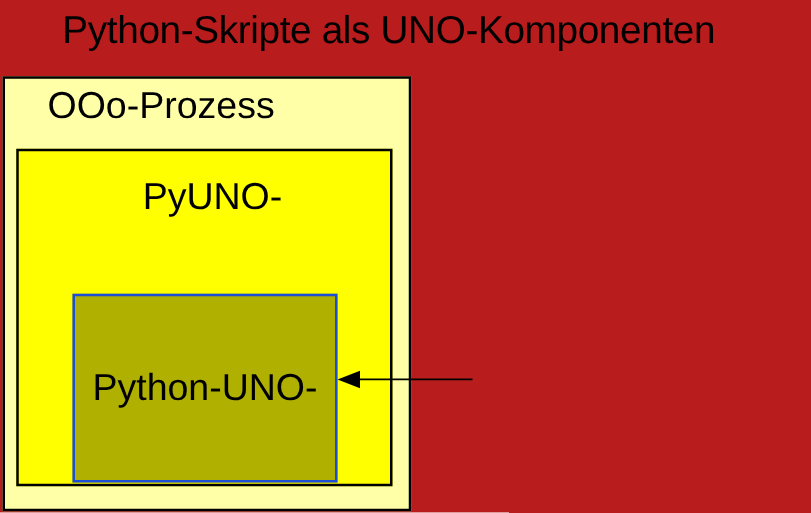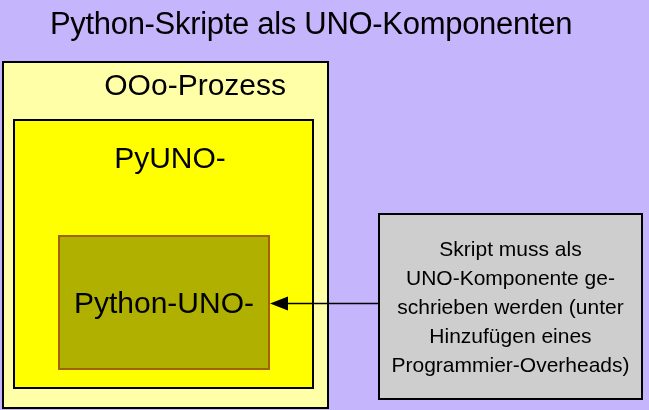--- a/index.html
+++ b/index.html
@@ -6,21 +6,21 @@
     margin: 0;
     padding: 0;
     background: #ffffff;
     font-family: "Liberation Sans", sans-serif;
     color: #000000;
   }
   #canvas {
     position: relative;
     width: 649px;
     height: 410px;
-    background: #c4b5fd;
+    background: #b91c1c;
     overflow: hidden;
   }
   .abs { position: absolute; box-sizing: border-box; }
 
   #title {
     left: 0;
     top: 5px;
     width: 622px;
     text-align: center;
     font-size: 31px;
@@ -34,24 +34,25 @@
     top: 61px;
     width: 327px;
     height: 348px;
     background: #FFFFA8;
     border: 2px solid #000000;
   }
   #outer-box-label {
     left: 0;
     top: 67px;
     width: 286px;
-    text-align: right;
+    text-align: left;
     font-size: 30px;
     line-height: 36px;
     white-space: nowrap;
+    padding-left: 38px;
   }
 
   #runtime-box {
     left: 13px;
     top: 119px;
     width: 301px;
     height: 270px;
     background: #FFFF00;
     border: 2px solid #000000;
   }
@@ -62,23 +63,23 @@
     text-align: center;
     font-size: 30px;
     line-height: 36px;
     white-space: nowrap;
   }
 
   #component-box {
     left: 58px;
     top: 235px;
     width: 212px;
-    height: 135px;
+    height: 151px;
     background: #B0B000;
-    border: 2px solid #a16207;
+    border: 2px solid #1d4ed8;
     display: flex;
     align-items: center;
     justify-content: center;
   }
   #component-box-label {
     text-align: center;
     font-size: 30px;
     line-height: 37px;
     white-space: nowrap;
   }
@@ -125,28 +126,19 @@
   <div id="runtime-box-label" class="abs">
     <div>PyUNO-</div>
   </div>
 
   <div id="component-box" class="abs">
     <div id="component-box-label">
       <div>Python-UNO-</div>
     </div>
   </div>
 
-  <div id="note-box" class="abs">
-    <div id="note-box-text">
-      <div>Skript muss als</div>
-      <div>UNO-Komponente ge-</div>
-      <div>schrieben werden (unter</div>
-      <div>Hinzufügen eines</div>
-      <div>Programmier-Overheads)</div>
-    </div>
-  </div>
 
   <svg id="arrow-svg" class="abs" viewBox="0 0 649 410" xmlns="http://www.w3.org/2000/svg">
     <line x1="286" y1="303.5" x2="378" y2="303.5" stroke="#000000" stroke-width="1.5"></line>
     <polygon points="270,303.5 288,296.5 288,310.5" fill="#000000"></polygon>
   </svg>
 
 </div>
 
 </body></html>

